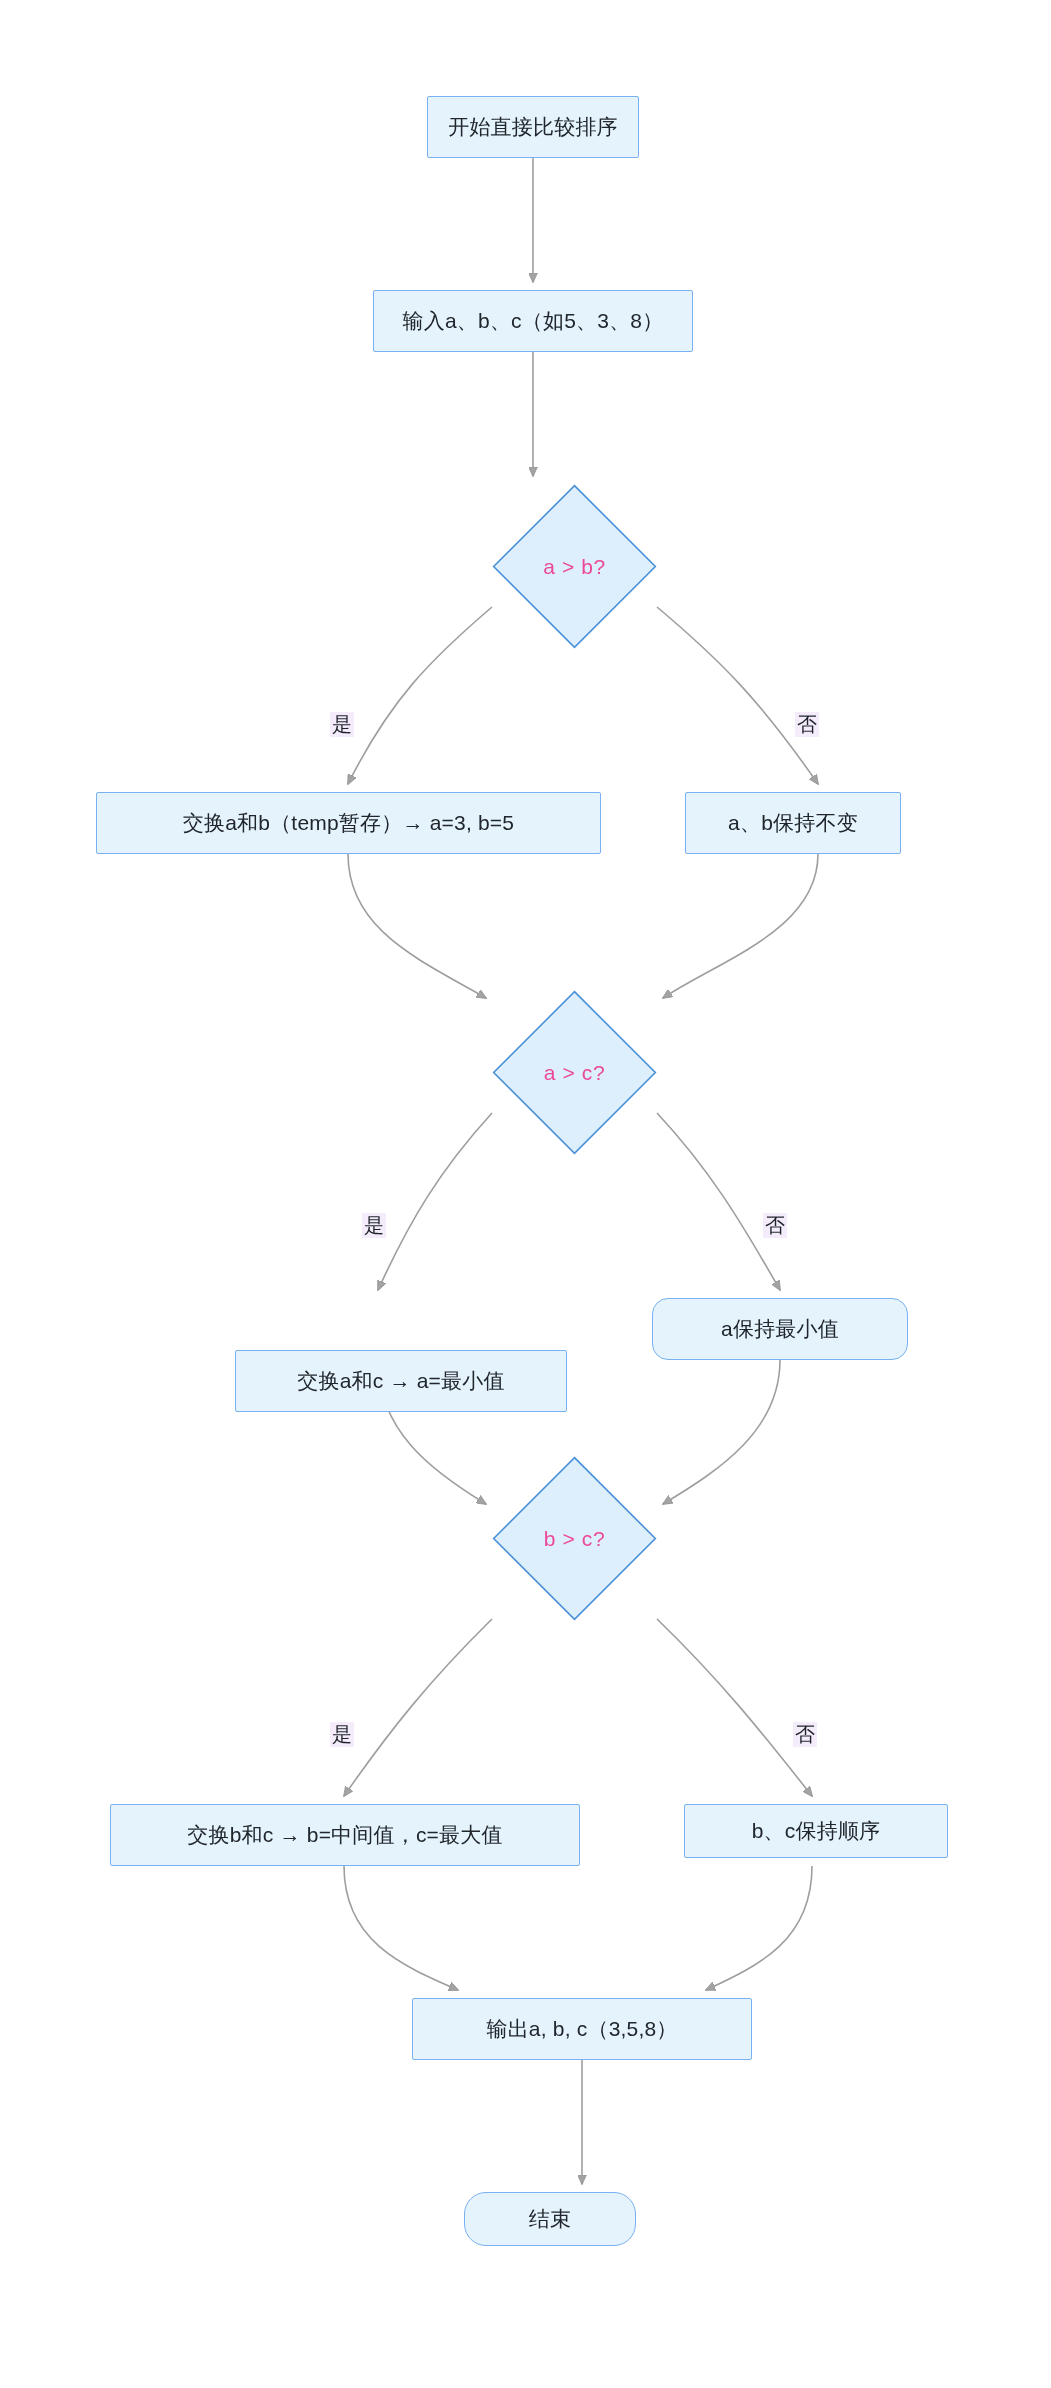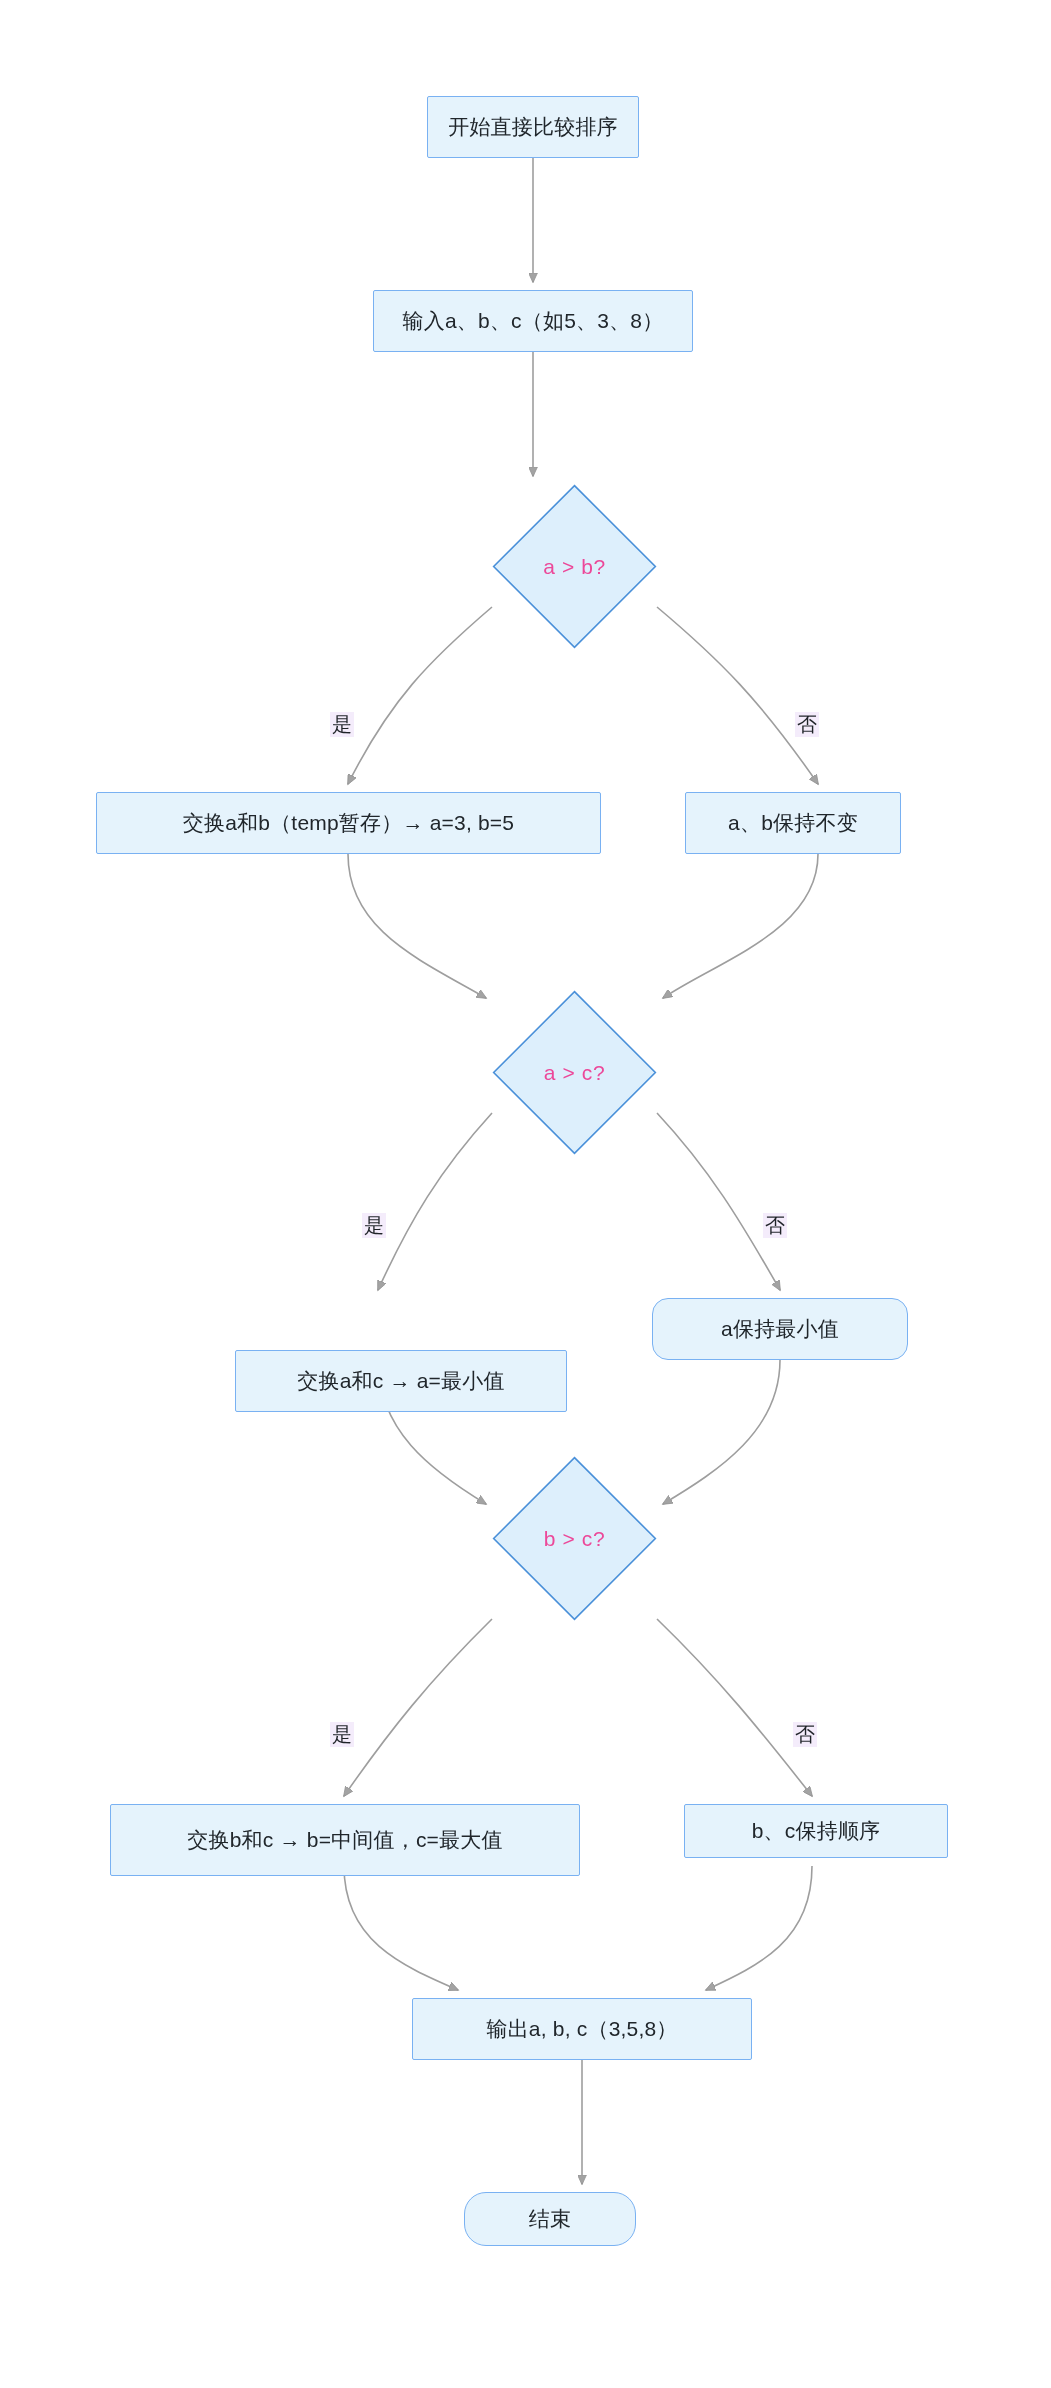--- a/index.html
+++ b/index.html
@@ -135,21 +135,21 @@
       </div>
       <div class="node node-process" style="left: 652px; top: 1298px; width: 256px; height: 62px; border-radius: 16px;">
         <span class="node-label">a保持最小值</span>
       </div>
       <div class="node node-decision" style="left: 492px; top: 1456px; width: 165px; height: 165px;">
         <svg class="diamond-shape" viewBox="0 0 100 100" preserveAspectRatio="none">
           <polygon points="50,1 99,50 50,99 1,50" fill="#ddeffc" stroke="#4a90d9" stroke-width="1.6" vector-effect="non-scaling-stroke"></polygon>
         </svg>
         <span class="node-label">b &gt; c?</span>
       </div>
-      <div class="node node-process" style="left: 110px; top: 1804px; width: 470px; height: 72px;">
+      <div class="node node-process" style="left: 110px; top: 1804px; width: 470px; height: 62px;">
         <span class="node-label">交换b和c → b=中间值，c=最大值</span>
       </div>
       <div class="node node-process" style="left: 684px; top: 1804px; width: 264px; height: 54px;">
         <span class="node-label">b、c保持顺序</span>
       </div>
       <div class="node node-process" style="left: 412px; top: 1998px; width: 340px; height: 62px;">
         <span class="node-label">输出a, b, c（3,5,8）</span>
       </div>
       <div class="node node-process" style="left: 464px; top: 2192px; width: 172px; height: 54px; border-radius: 22px;">
         <span class="node-label">结束</span>

